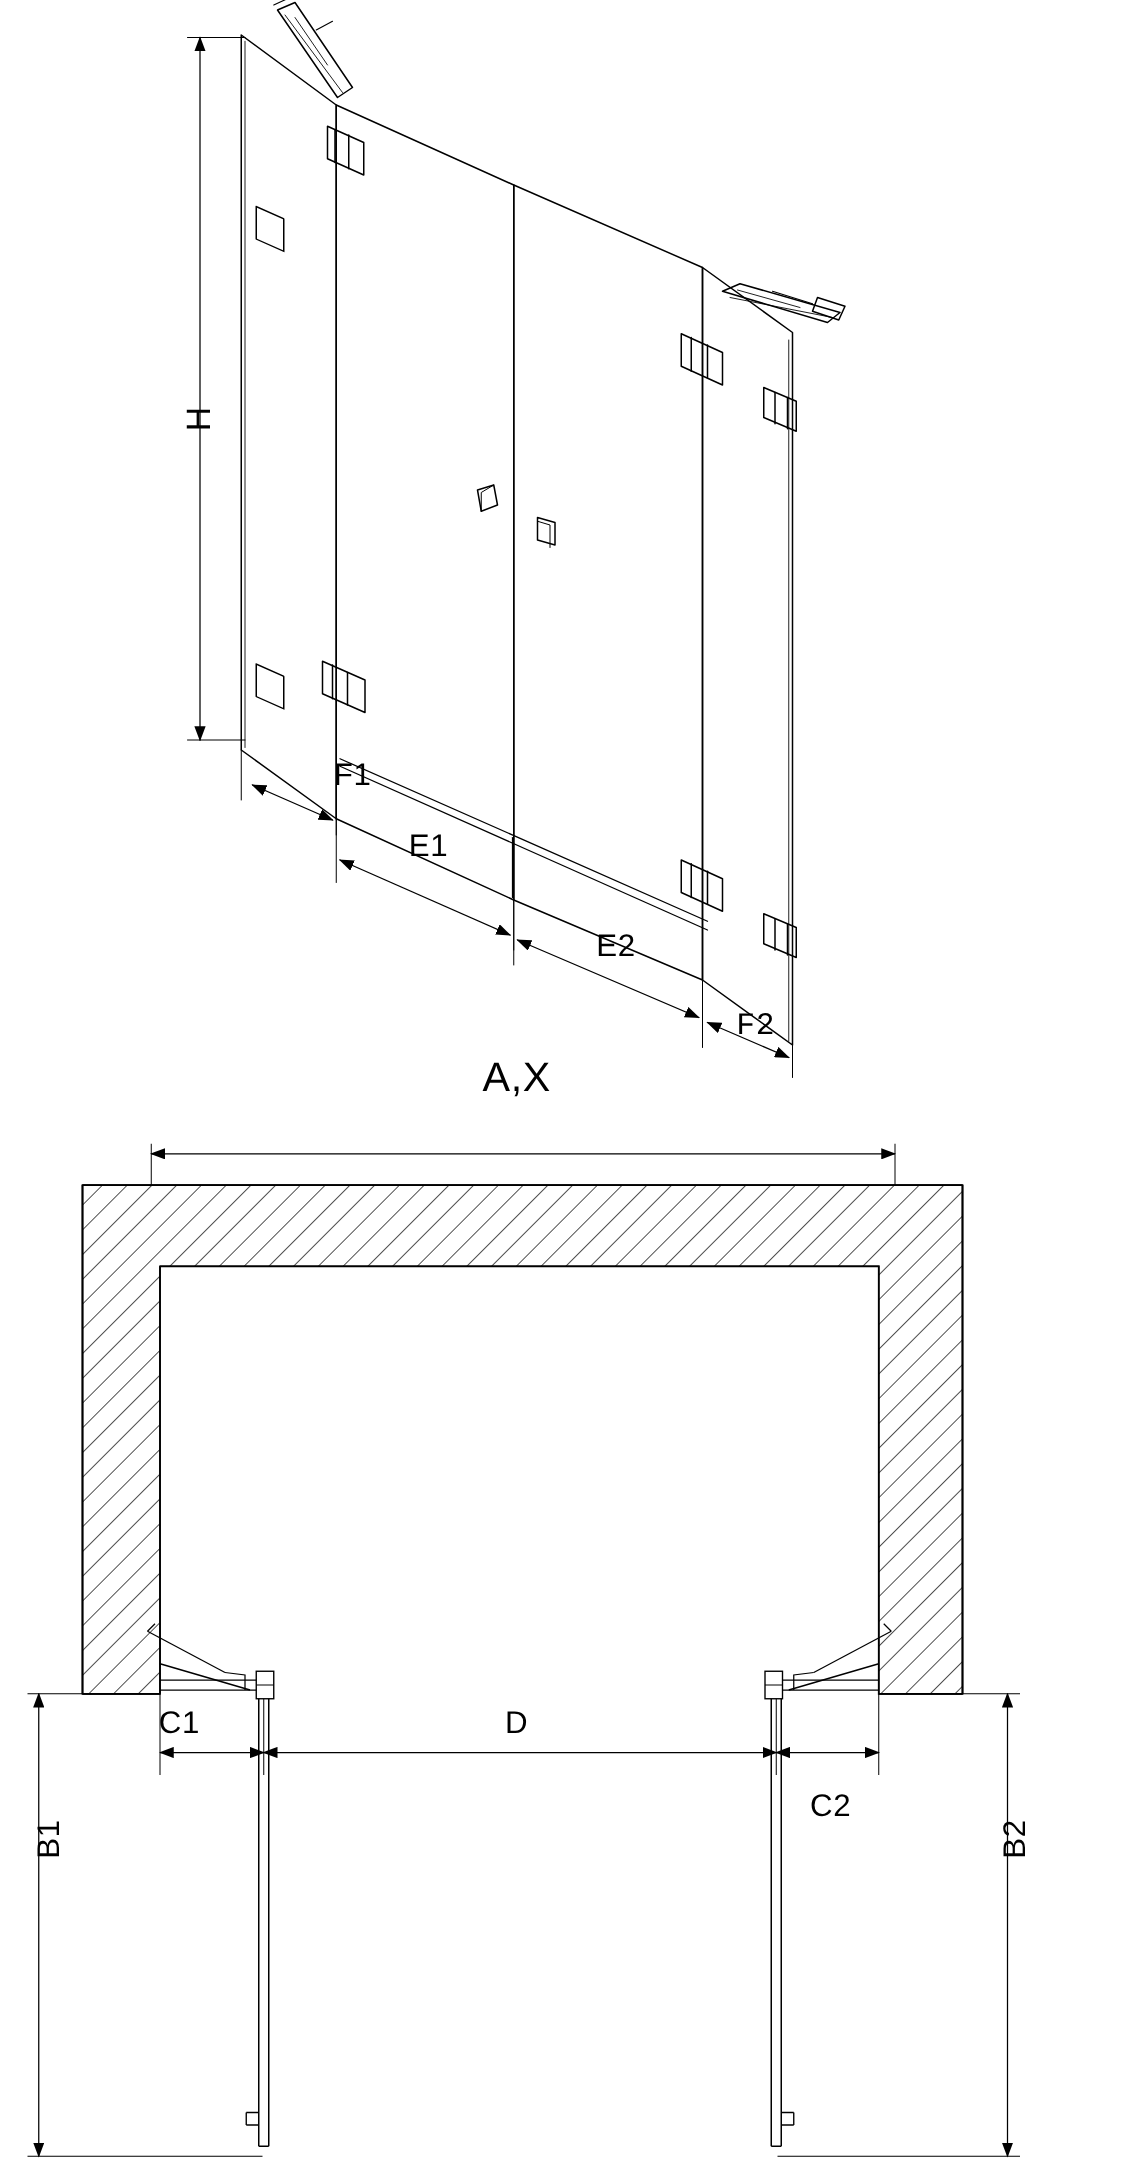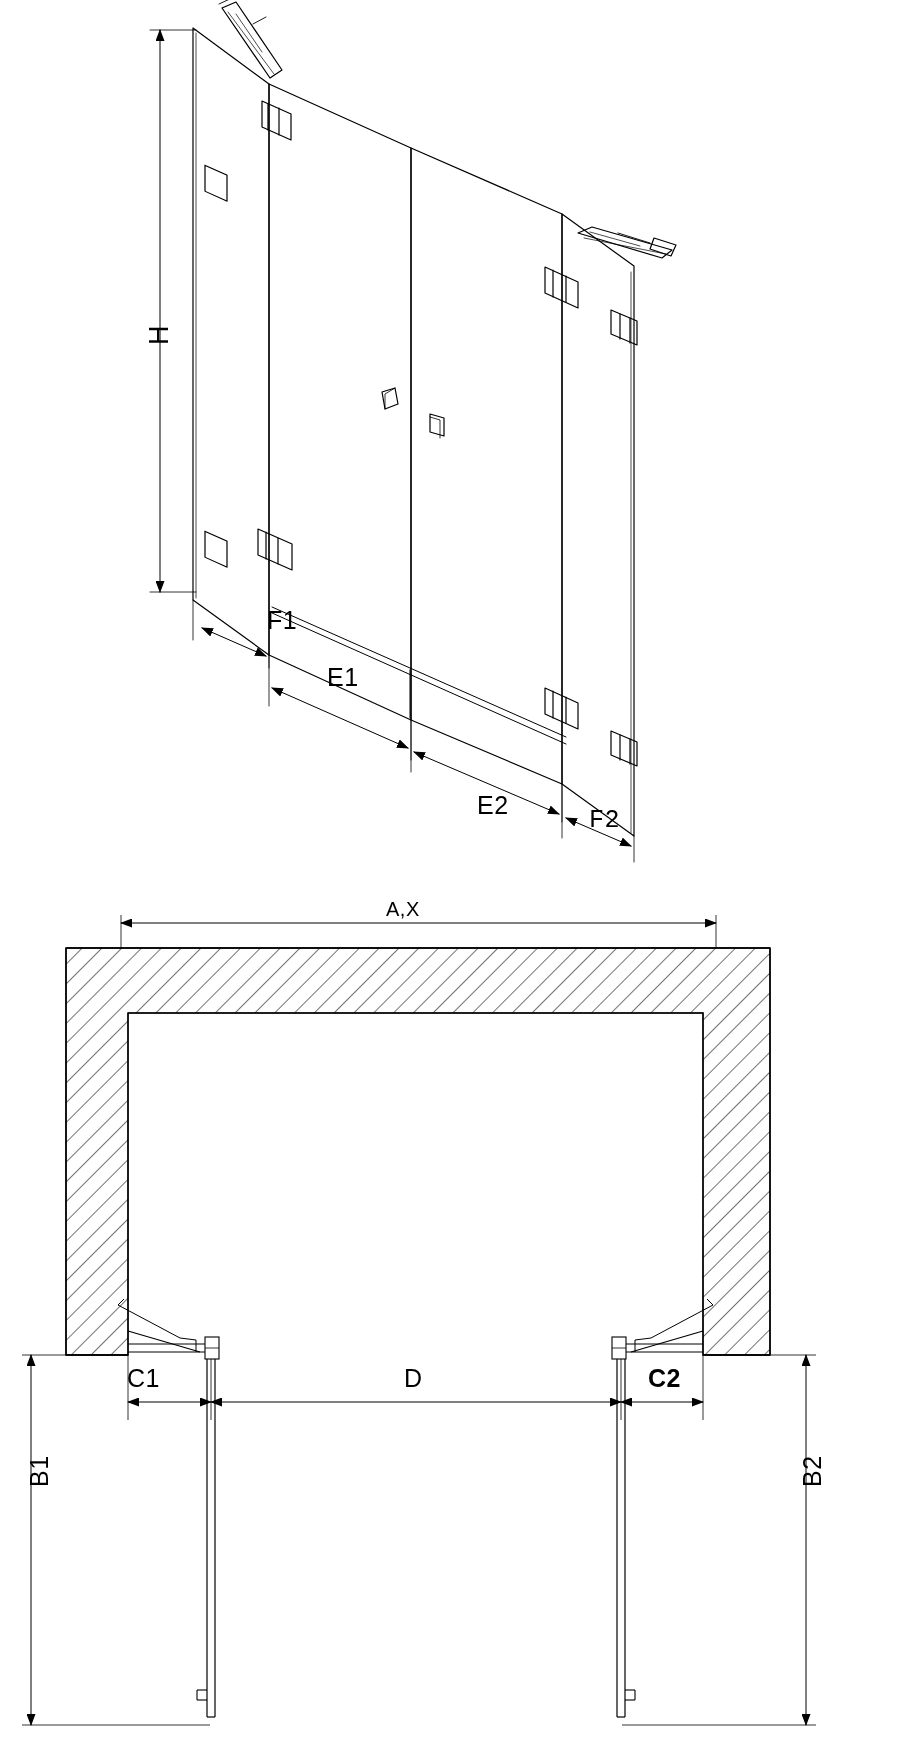--- a/index.html
+++ b/index.html
@@ -230,29 +230,29 @@
       <path d="M622,1725 L816,1725" stroke-width="0.8"></path>
     </g>
   </svg>
 
   <div class="lbl rot" style="left:146px; top:345px; transform: rotate(-90deg); font-size:27px;">H</div>
 
   <div class="lbl" style="left:239px; top:608px;margin-left:28px;">F1</div>
 
   <div class="lbl" style="left:327px; top:665px;text-align:right;">E1</div>
 
-  <div class="lbl" style="left:477px; top:745px;margin-top:48px;">E2</div>
+  <div class="lbl" style="left:477px; top:745px;">E2</div>
 
   <div class="lbl" style="left:589px; top:808px;font-family:Liberation Mono, monospace;">F2</div>
 
-  <div class="lbl" style="left:386px; top:899px; font-size:20px;">A,X</div>
+  <div class="lbl" style="left:386px; top:845px; font-size:33px;">A,X</div>
 
   <div class="lbl" style="left:127px; top:1366px;">C1</div>
 
   <div class="lbl" style="left:404px; top:1366px;">D</div>
 
-  <div class="lbl" style="left:648px; top:1366px;font-weight:bold;">C2</div>
+  <div class="lbl" style="left:648px; top:1433px;">C2</div>
 
   <div class="lbl rot" style="left:27px; top:1487px; transform: rotate(-90deg);">B1</div>
 
   <div class="lbl rot" style="left:800px; top:1487px; transform: rotate(-90deg);">B2</div>
 
 </div>
 
 </body></html>

